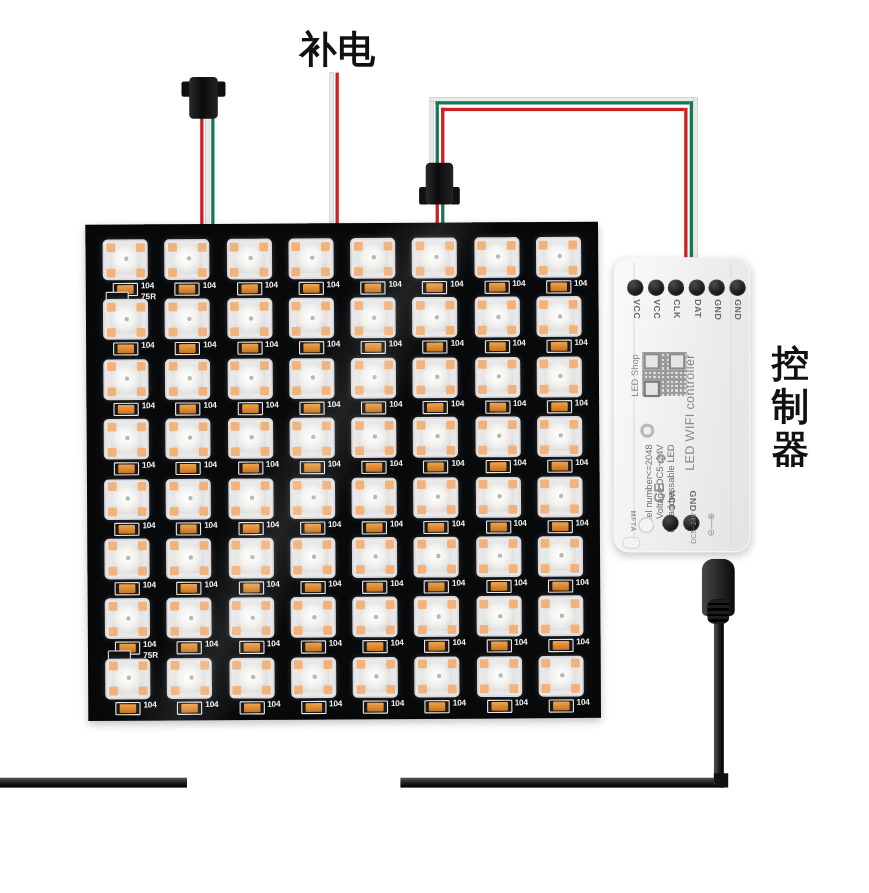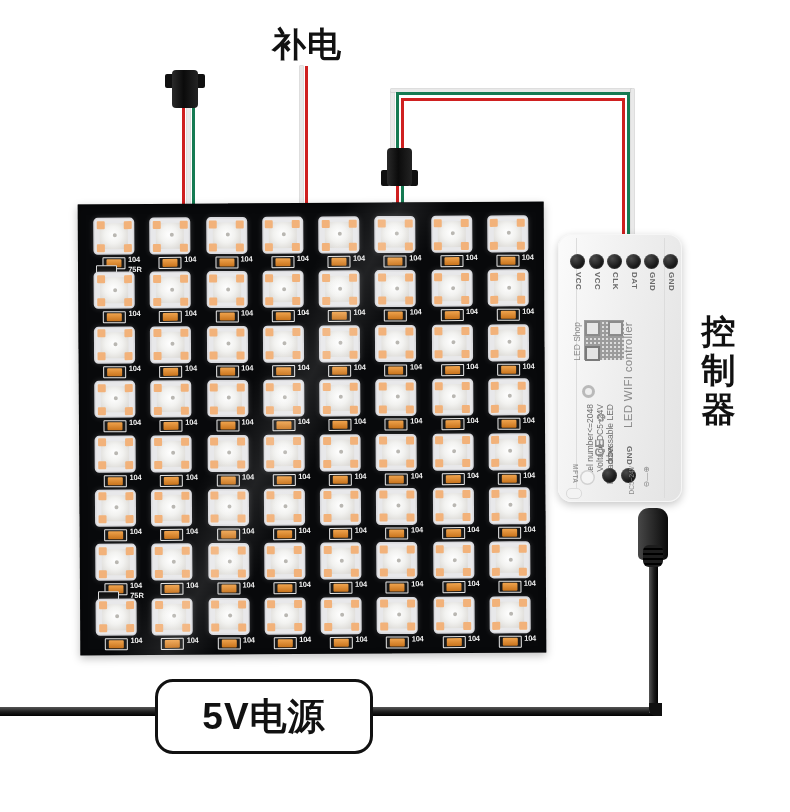--- a/index.html
+++ b/index.html
@@ -180,23 +180,20 @@
   <div class="label-cn" id="label-controller">控制器</div>
   <div class="label-cn" id="label-budian">补电</div>
 
   <div class="cable" id="cable-h"></div>
   <div class="cable" id="cable-h2"></div>
   <div class="cable" id="cable-v"></div>
   <div class="cable" id="cable-corner"></div>
   <div class="cable" id="cable-barrel"></div>
   <div class="cable" id="cable-strain"></div>
 
-  <div id="power-box">
-    <span>5V电源</span>
-  </div>
 
   <div class="w wv red" id="c1-w-red"></div>
   <div class="w wv white" id="c1-w-white"></div>
   <div class="w wv green" id="c1-w-green"></div>
   <div class="black-conn" id="c1-tab"></div>
   <div class="black-conn" id="c1-tab2"></div>
   <div class="black-conn" id="c1-body"></div>
 
   <div class="w wv white" id="bd-white"></div>
   <div class="w wv red" id="bd-red"></div>

